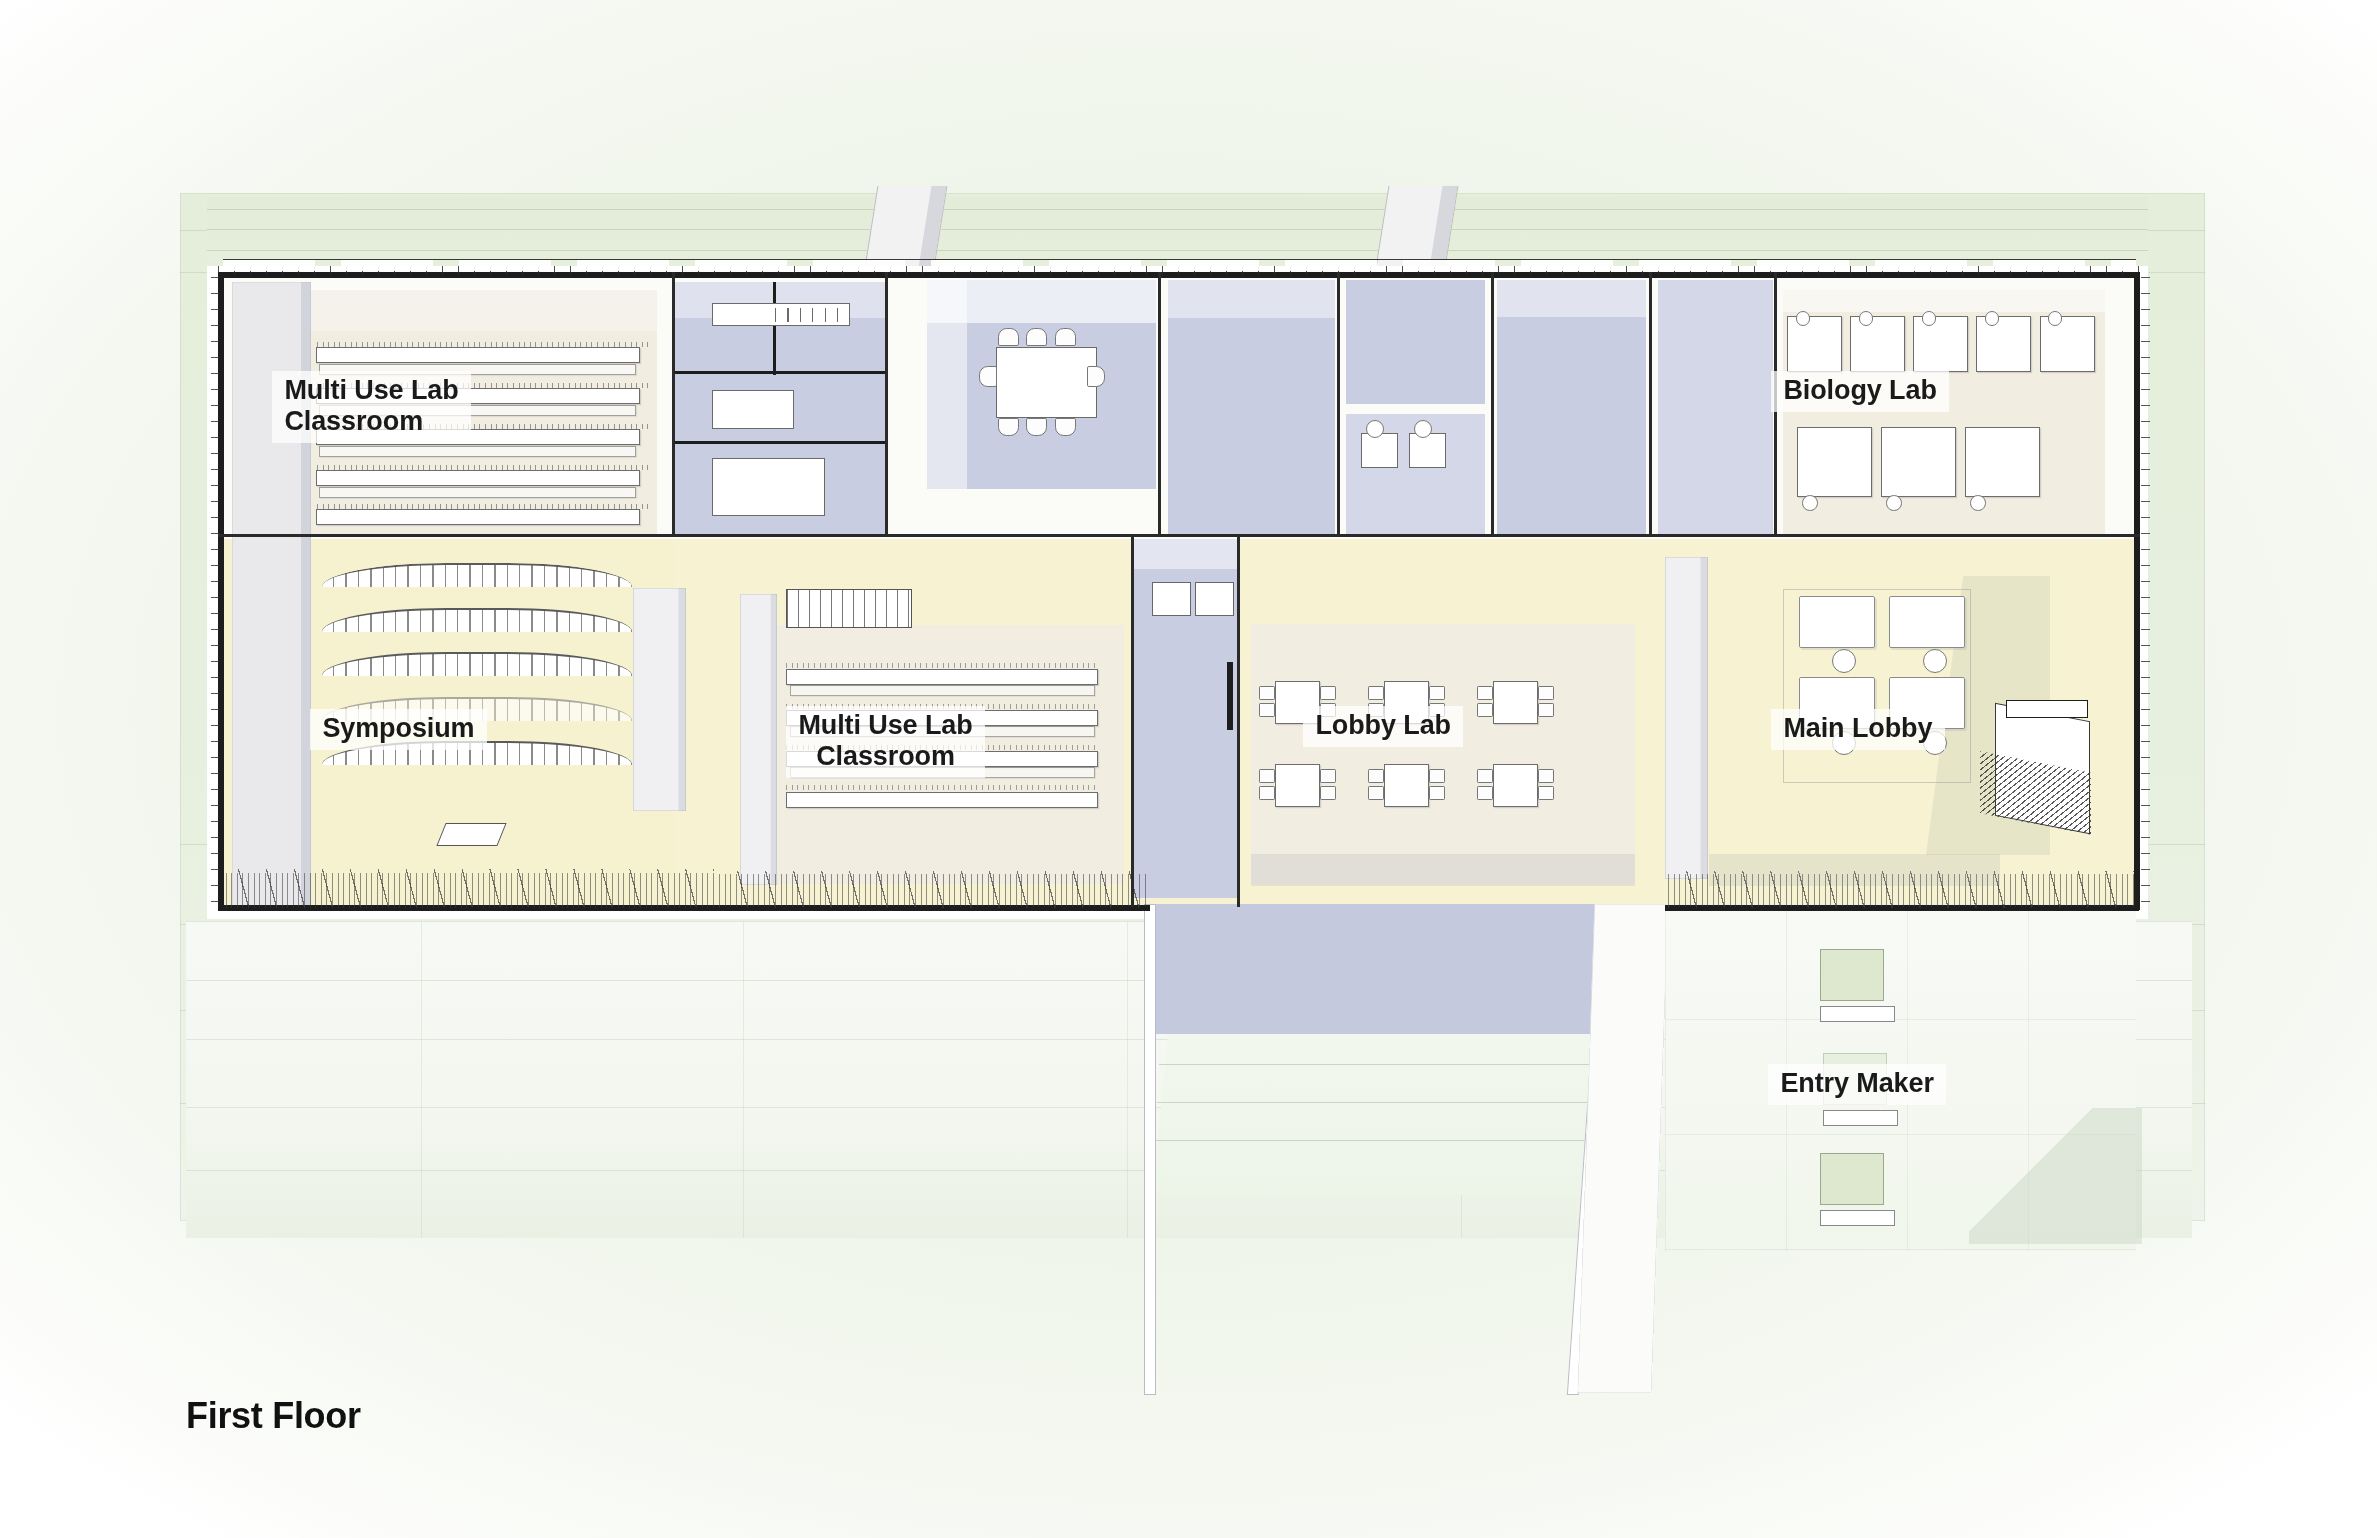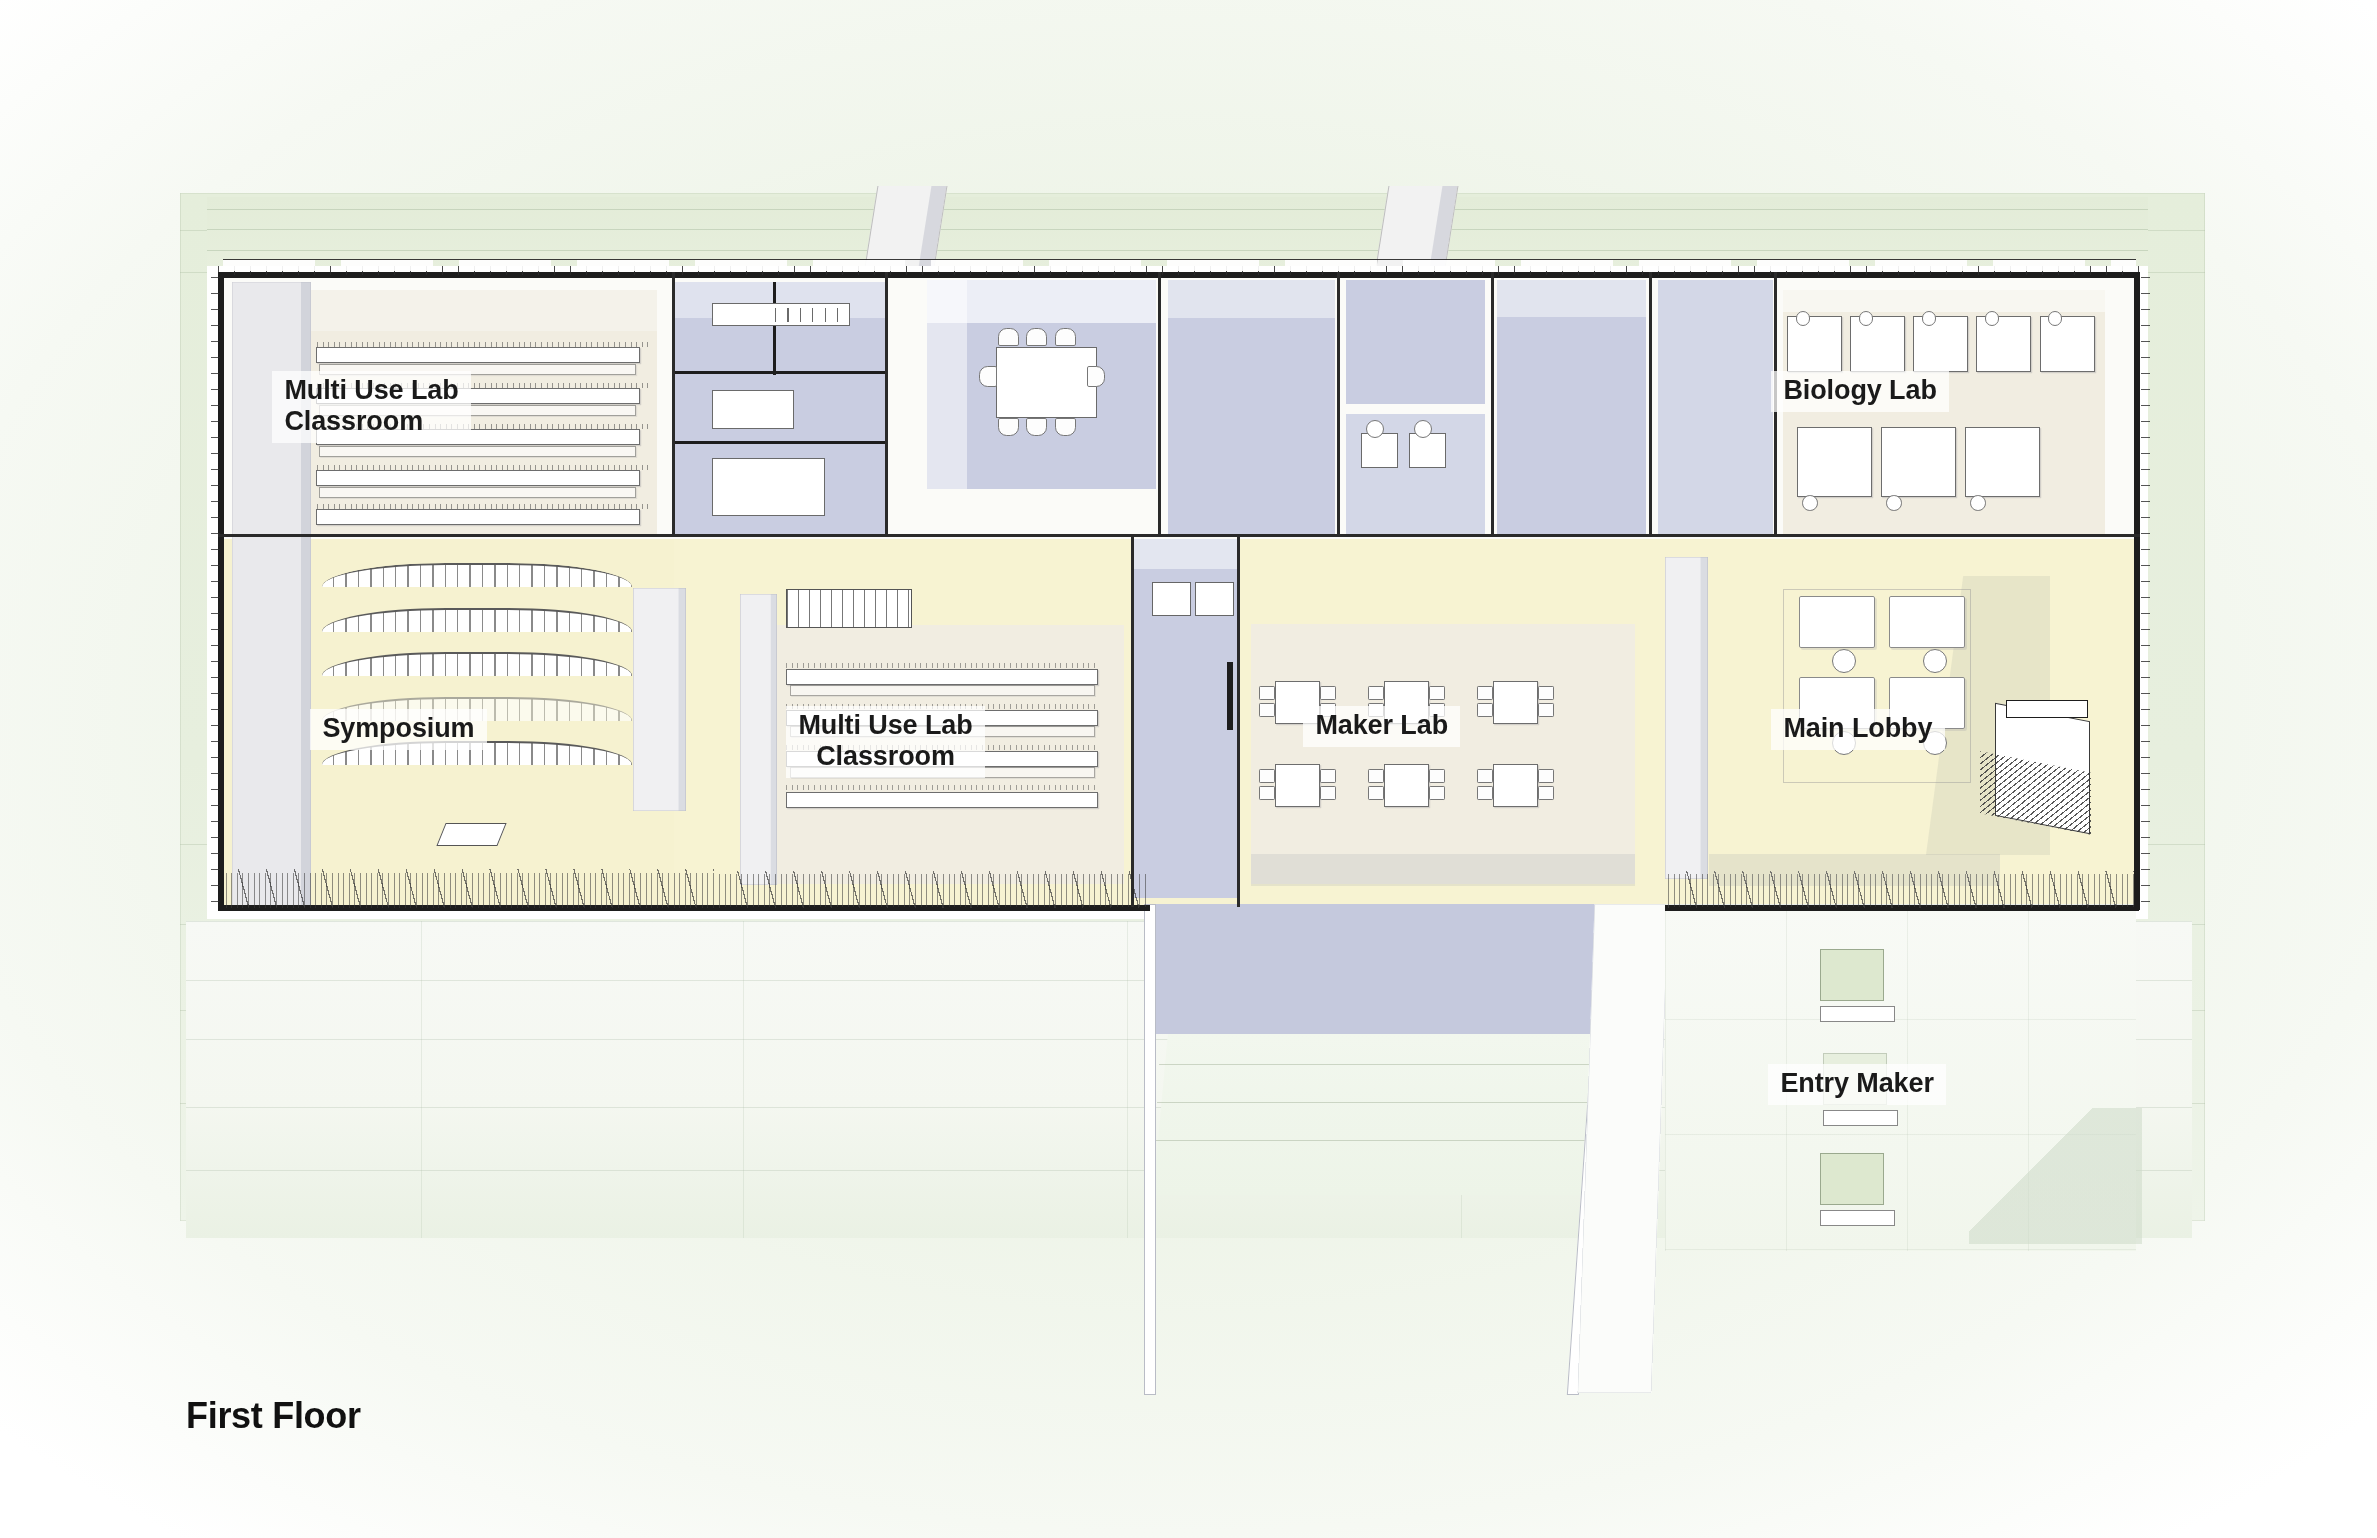--- a/index.html
+++ b/index.html
@@ -423,21 +423,21 @@
   <div class="label" style="left:272px;top:371px;">Multi Use Lab
 Classroom</div>
 
   <div class="label" style="left:1771px;top:371px;text-align:right;">Biology Lab</div>
 
   <div class="label" style="left:310px;top:709px;">Symposium</div>
 
   <div class="label ctr" style="left:786px;top:706px;">Multi Use Lab
 Classroom</div>
 
-  <div class="label" style="left:1303px;top:706px;">Maker Lab</div>
+  <div class="label" style="left:1303px;top:706px;">Lobby Lab</div>
 
   <div class="label" style="left:1771px;top:709px;">Main Lobby</div>
 
   <div class="label" style="left:1768px;top:1064px;">Entry Maker</div>
 
   <div id="title">First Floor</div>
 
 </div>
 
 

